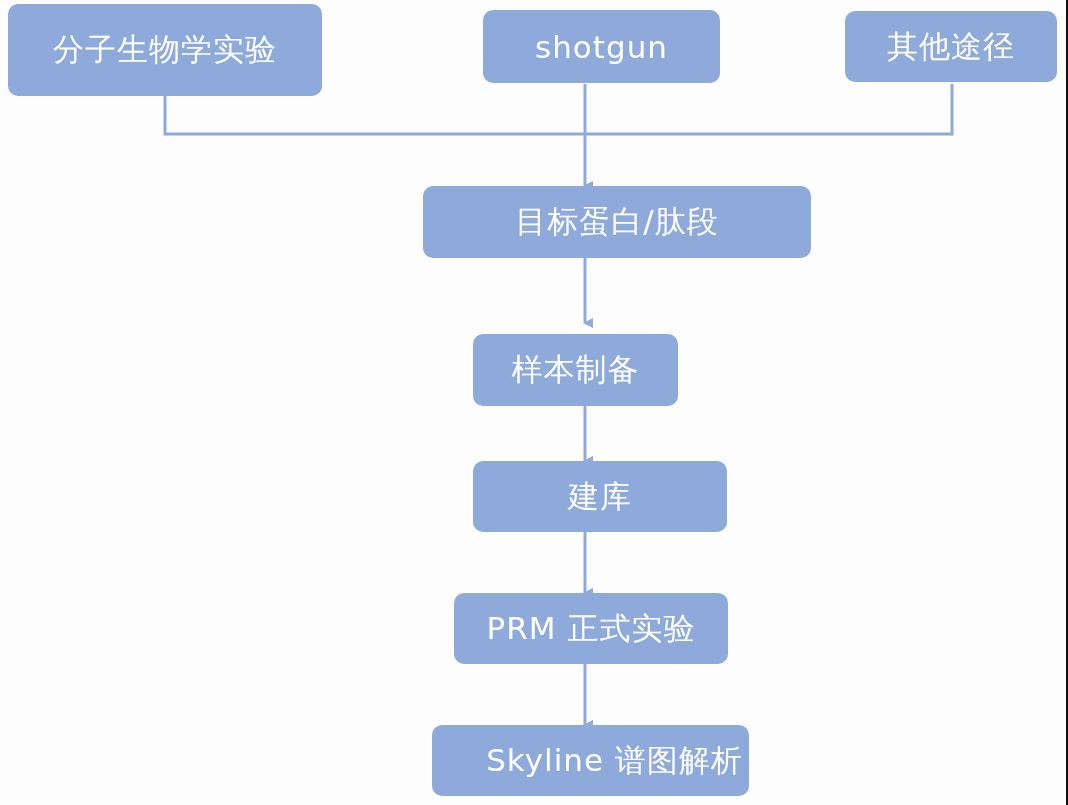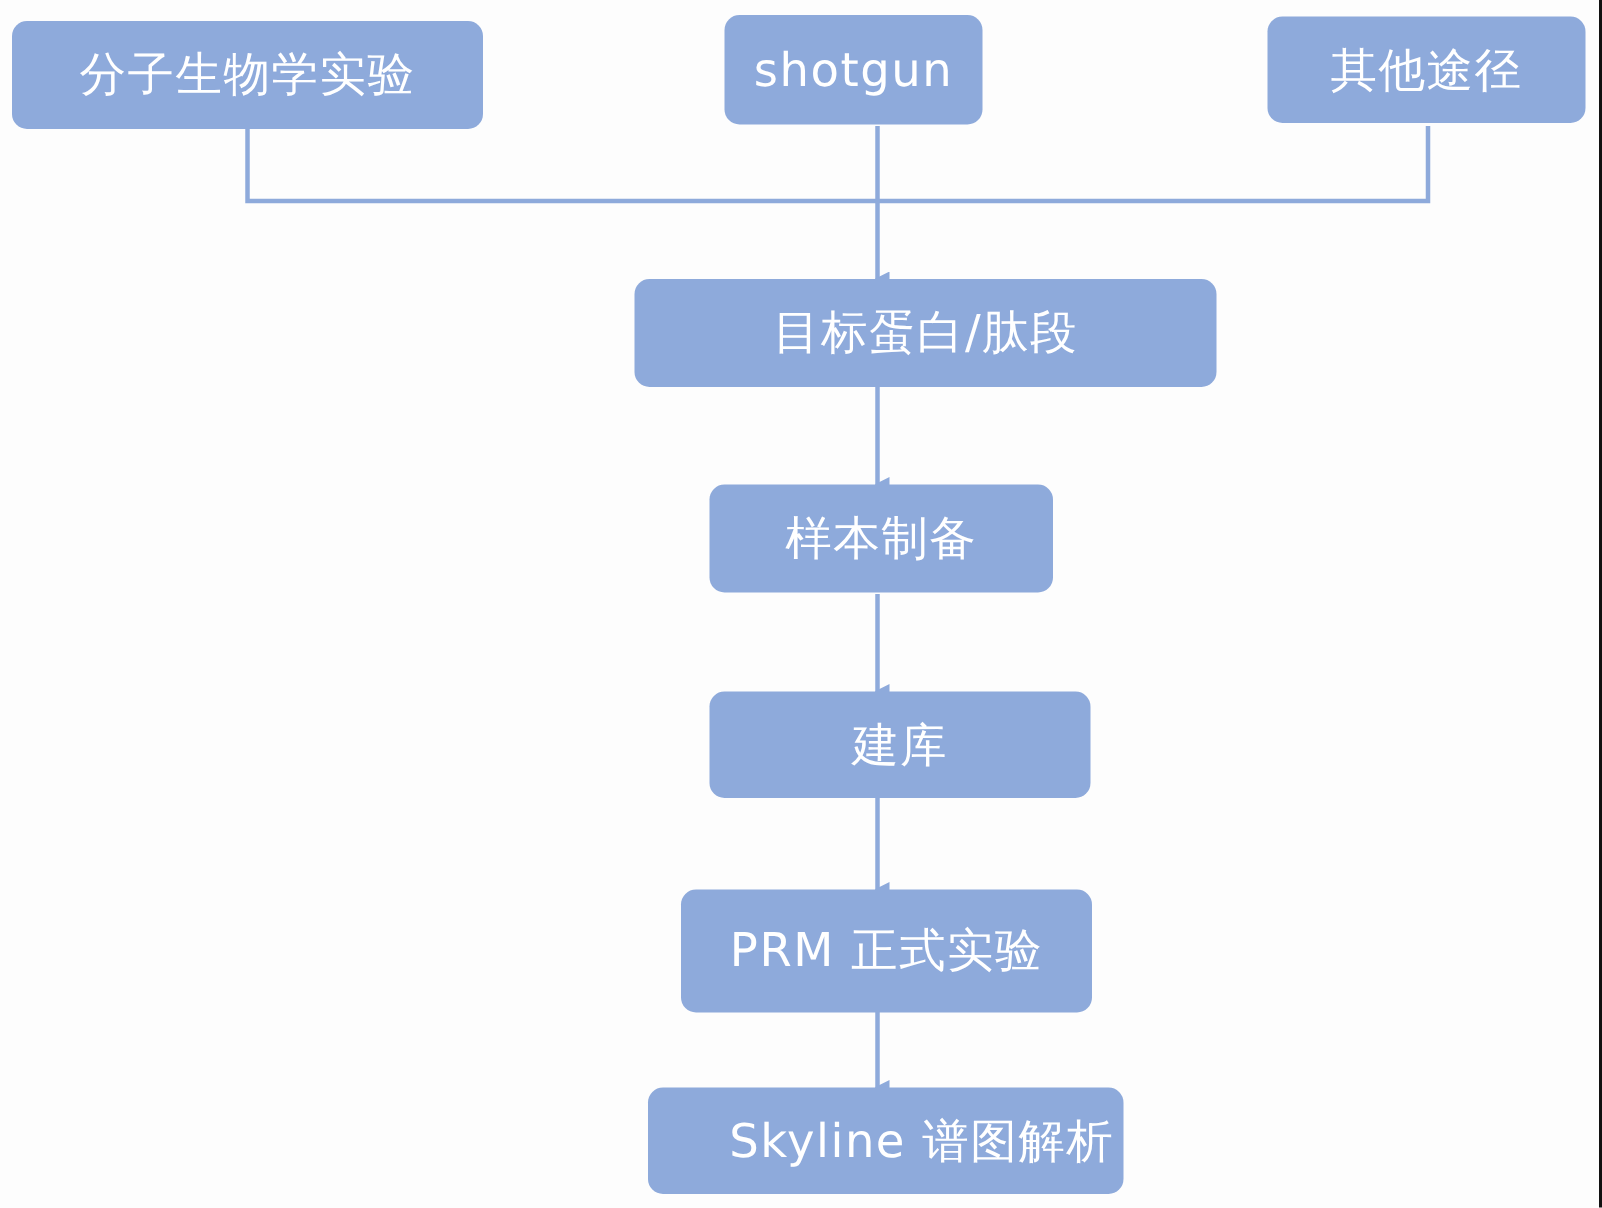--- a/index.html
+++ b/index.html
@@ -34,43 +34,43 @@
   </defs>
   <polyline points="165,84 165,134 585,134" fill="none" stroke="#8eaadb" stroke-width="3"></polyline>
   <polyline points="952,84 952,134 585,134" fill="none" stroke="#8eaadb" stroke-width="3"></polyline>
   <line x1="585" y1="84" x2="585" y2="186" stroke="#8eaadb" stroke-width="3" marker-end="url(#arrow)"></line>
   <line x1="585" y1="258" x2="585" y2="323" stroke="#8eaadb" stroke-width="3" marker-end="url(#arrow)"></line>
   <line x1="585" y1="396" x2="585" y2="461" stroke="#8eaadb" stroke-width="3" marker-end="url(#arrow)"></line>
   <line x1="585" y1="532" x2="585" y2="593" stroke="#8eaadb" stroke-width="3" marker-end="url(#arrow)"></line>
   <line x1="585" y1="664" x2="585" y2="725" stroke="#8eaadb" stroke-width="3" marker-end="url(#arrow)"></line>
 </svg>
 
-<div class="node" style="left:8px; top:14px; width:314px; height:72px;">
+<div class="node" style="left:8px; top:4px; width:314px; height:92px;">
   <span>分子生物学实验</span>
 </div>
 
-<div class="node" style="left:483px; top:10px; width:172px; height:73px;">
+<div class="node" style="left:483px; top:10px; width:237px; height:73px;">
   <span>shotgun</span>
 </div>
 
 <div class="node" style="left:845px; top:11px; width:212px; height:71px;justify-content:center;">
   <span>其他途径</span>
 </div>
 
 <div class="node" style="left:423px; top:186px; width:388px; height:72px;">
   <span>目标蛋白/肽段</span>
 </div>
 
-<div class="node" style="left:473px; top:323px; width:229px; height:72px;">
+<div class="node" style="left:473px; top:334px; width:205px; height:72px;">
   <span>样本制备</span>
 </div>
 
 <div class="node" style="left:473px; top:461px; width:254px; height:71px;">
   <span>建库</span>
 </div>
 
-<div class="node" style="left:454px; top:593px; width:274px; height:82px;">
+<div class="node" style="left:454px; top:593px; width:274px; height:71px;">
   <span>PRM 正式实验</span>
 </div>
 
 <div class="node" style="left:432px; top:725px; width:317px; height:71px;padding-left:48px;">
   <span>Skyline 谱图解析</span>
 </div>
 
 </body></html>

